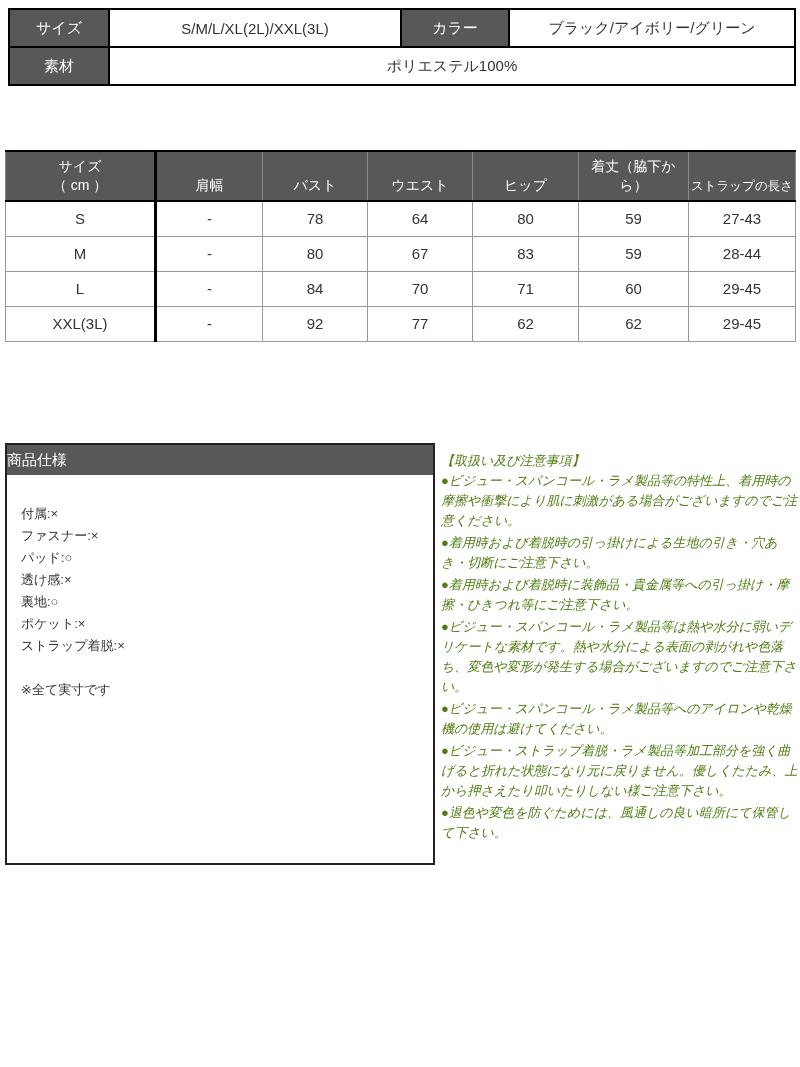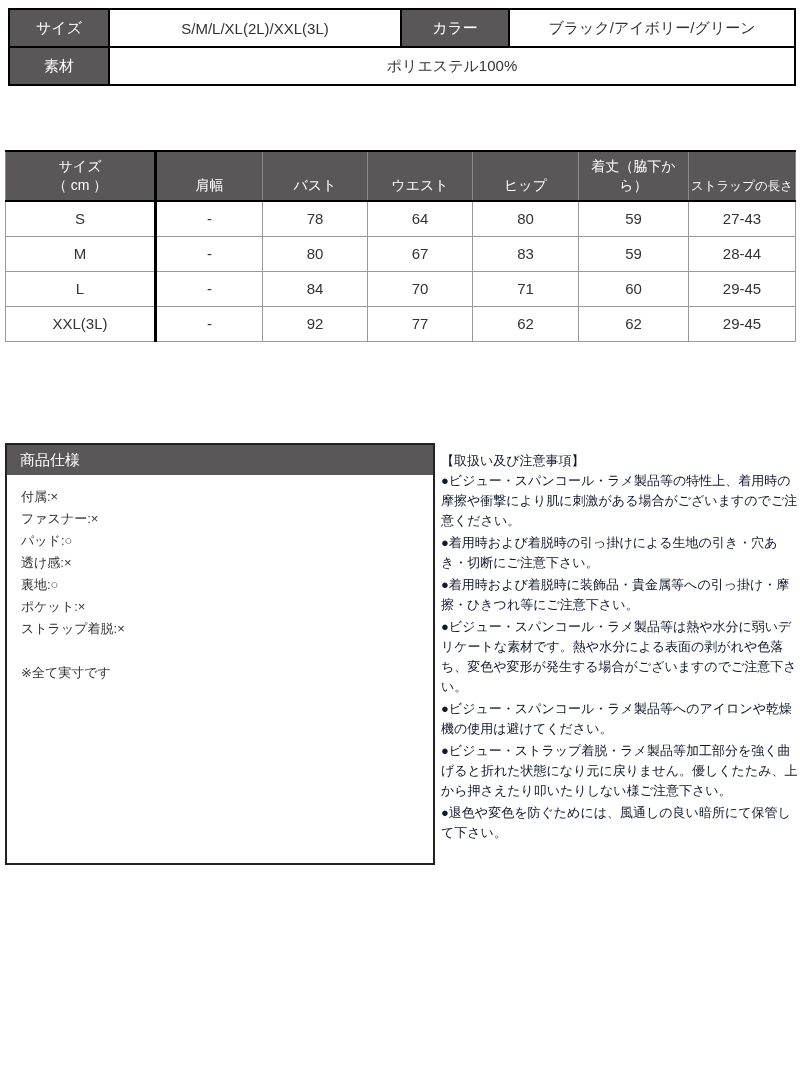--- a/index.html
+++ b/index.html
@@ -48,30 +48,30 @@
     border-right: 3px solid #000000;
   }
 
   
   .spec-box {
     position: absolute; left: 5px; top: 443px; width: 430px; height: 422px;
     border: 2px solid #222222; background: #ffffff;
   }
   .spec-box-header {
     background: #595757; color: #ffffff; height: 30px;
-    line-height: 30px; padding-left: 13px; font-size: 15px;
+    line-height: 30px; font-size: 15px;
   }
-  .spec-box-body { padding: 11px 14px; font-size: 13px; color: #333333; }
+  .spec-box-body { padding: 28px 14px; font-size: 13px; color: #333333; }
   .spec-item { line-height: 22px; }
   .spec-note { line-height: 22px; margin-top: 22px; }
 
   
   .care-notes {
     position: absolute; left: 441px; top: 451px; width: 357px;
-    font-size: 13px; line-height: 20px; color: #0f172a;
+    font-size: 13px; line-height: 20px; color: #4d7c0f; font-style: italic;
   }
   .care-title { line-height: 20px; }
   .care-item { margin: 0 0 2px 0; }
 </style>
 </head>
 <body>
 
 <table class="info-table">
   <colgroup>
       <col style="width:100px">

